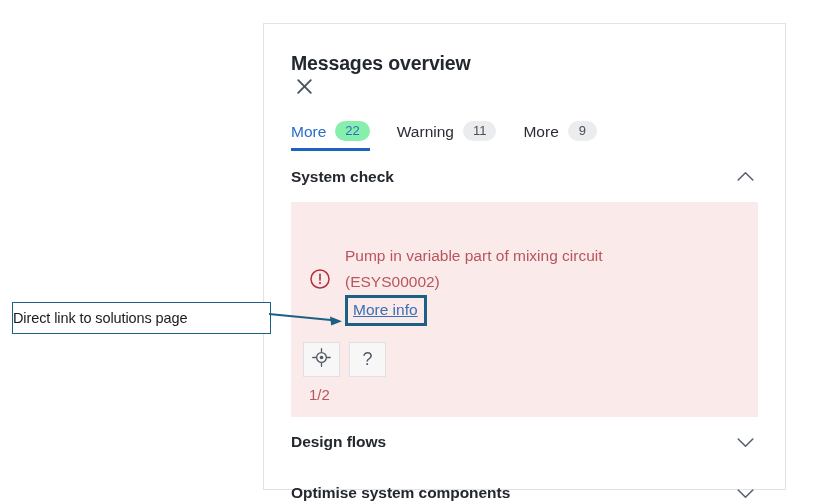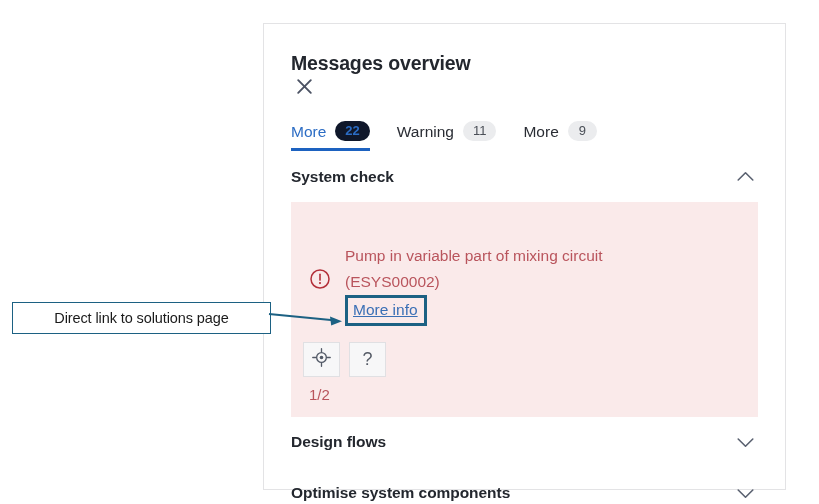--- a/index.html
+++ b/index.html
@@ -89,23 +89,22 @@
     min-width: 9px;
     text-align: center;
   }
   .tab.active {
     border-bottom-color: #1d62c0;
   }
   .tab.active .tab-label {
     color: #2b6cc4;
   }
   .tab.active .tab-badge {
-    background: #0f172a;
+    background: #86efac;
     color: #2b6cc4;
-    font-weight: bold;
   }
 
   
   .section-row {
     display: flex;
     align-items: center;
     justify-content: space-between;
     height: 51px;
     cursor: pointer;
   }
@@ -212,21 +211,20 @@
   #annotation-callout {
     position: absolute;
     left: 12px;
     top: 302px;
     width: 259px;
     height: 32px;
     border: 1.5px solid #1c6183;
     background: #ffffff;
     display: flex;
     align-items: center;
-    justify-content: center;
     box-sizing: border-box;
     z-index: 5;
   }
   #annotation-callout .callout-text {
     font-size: 14.5px;
     color: #1a1a1a;
     letter-spacing: -0.1px;
   }
   #annotation-arrow {
     position: absolute;

